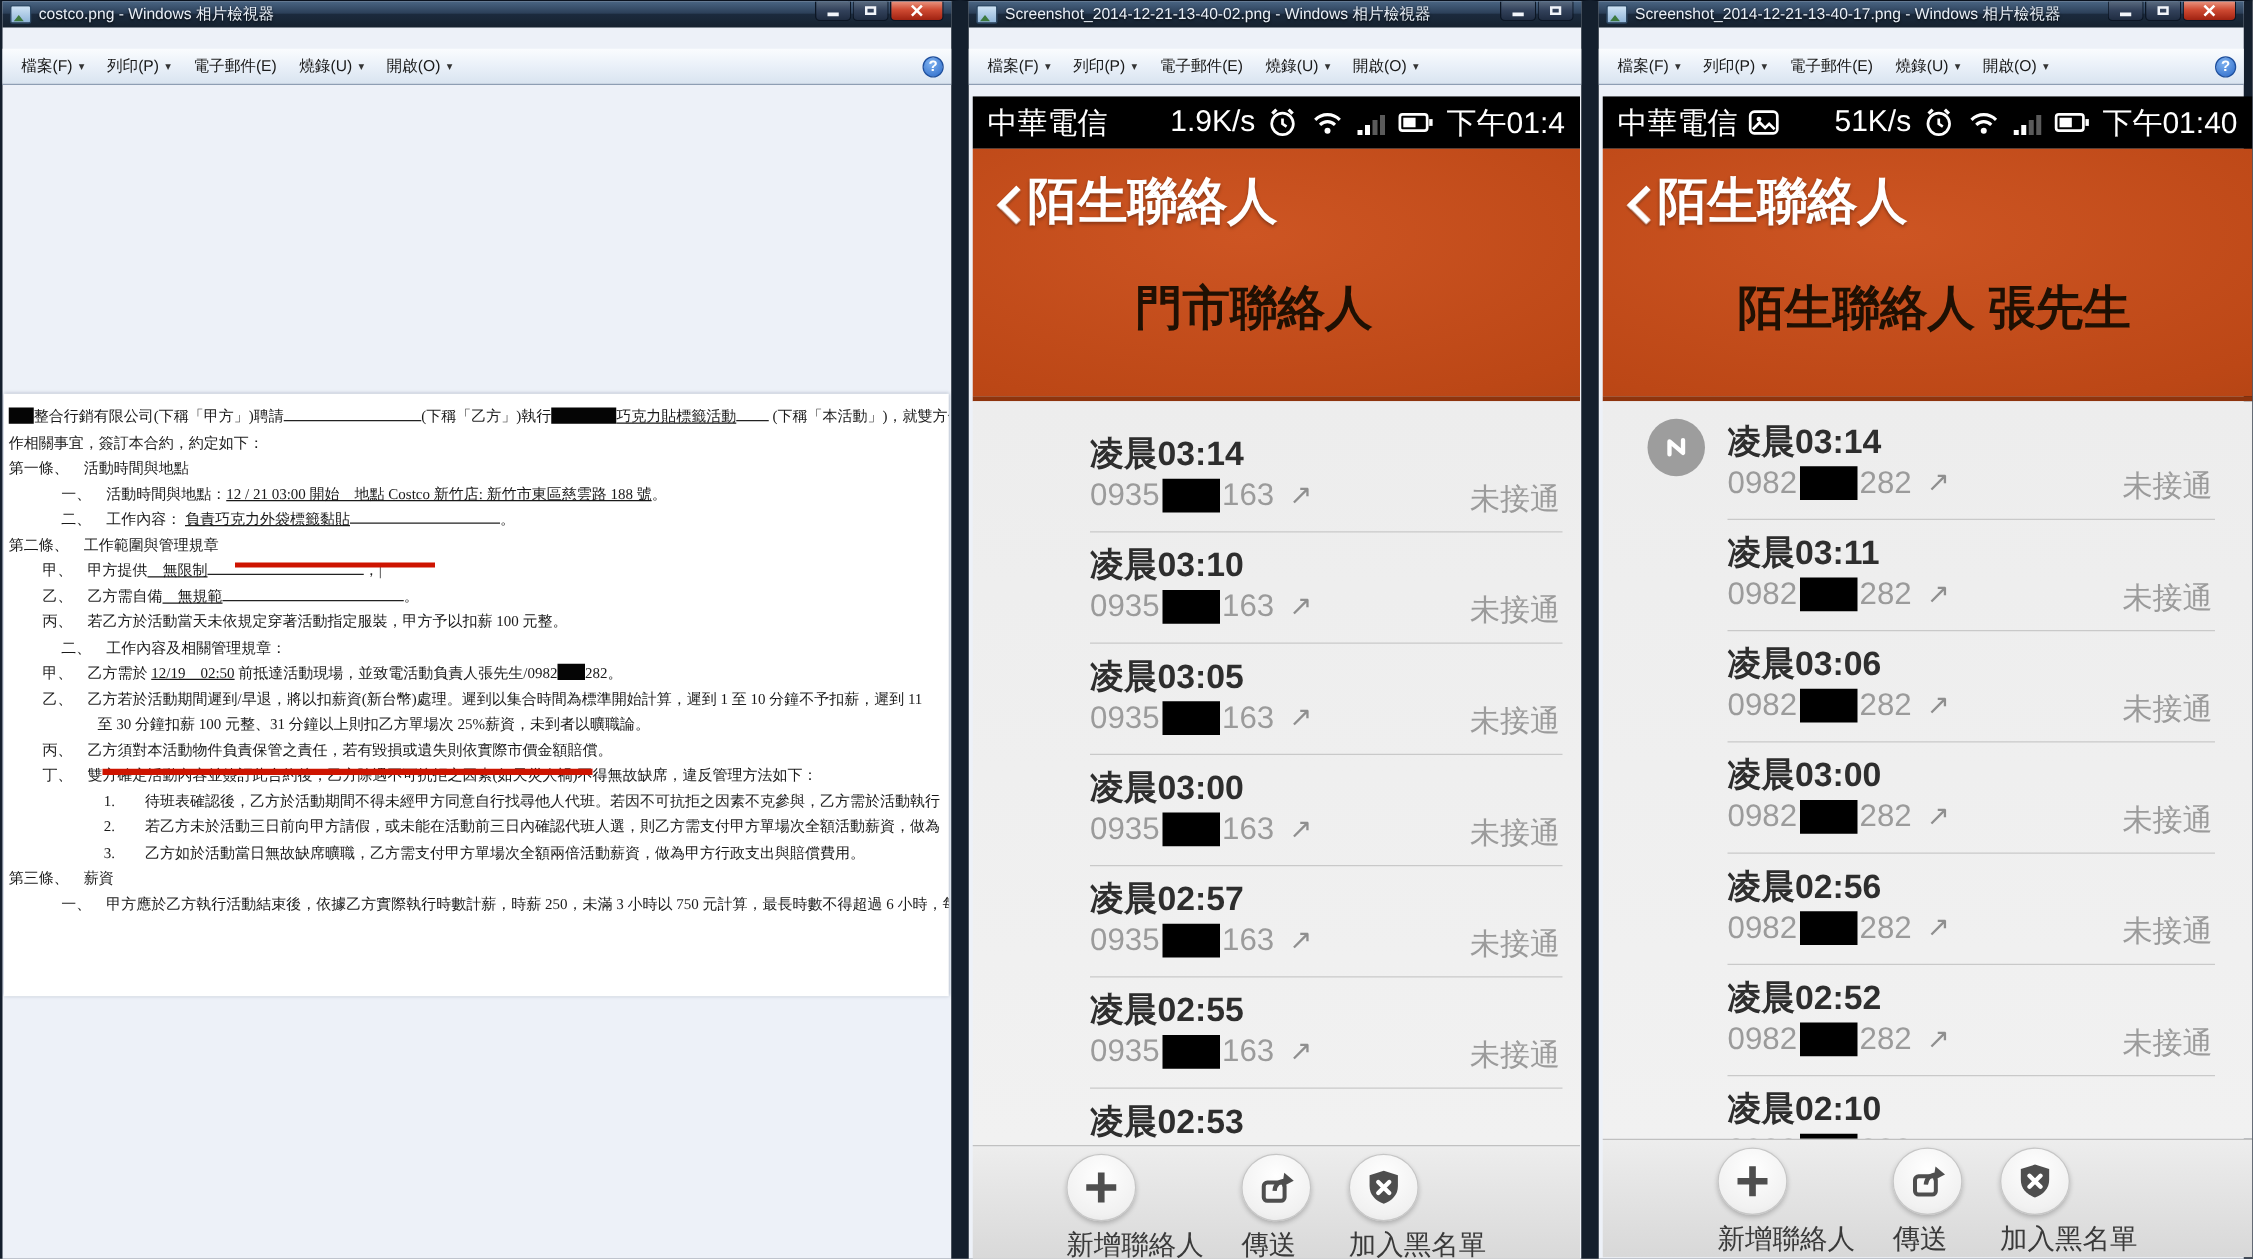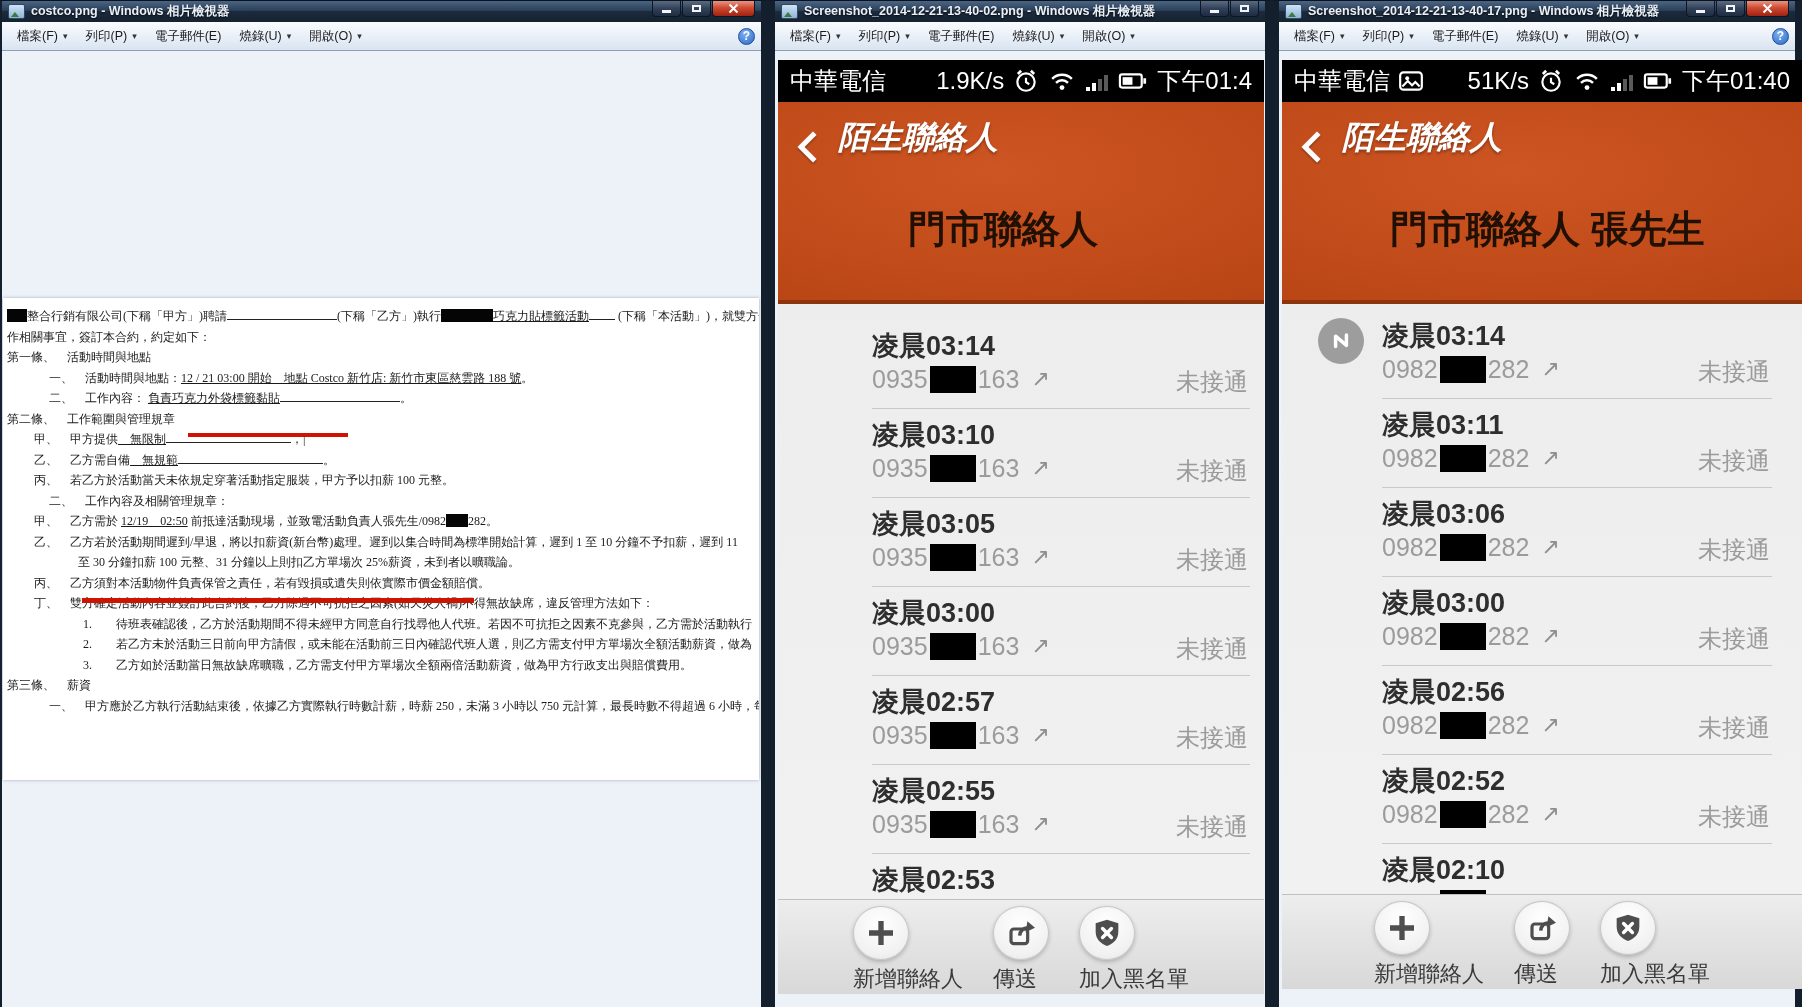--- a/index.html
+++ b/index.html
@@ -8,35 +8,35 @@
 
   
   .window{position:absolute;top:0;height:1040px;box-sizing:border-box;background:#EDF1F8;
     border-left:7px solid #141F2D;border-right:7px solid #141F2D;border-top:1px solid #0A121E;}
   .window.w-left{left:0;width:768px;border-left-width:2px;}
   .window.w-mid{left:768px;width:504px;}
   .window.w-right{left:1272px;width:530px;}
 
   .titlebar{position:relative;height:21px;display:flex;align-items:center;gap:6px;padding:0 6px;
     background:linear-gradient(180deg,#4A6583 0%,#2C4059 45%,#1B2A3D 50%,#16222F 100%);
-    color:#EAF0F8;font-size:12.5px;text-shadow:0 1px 2px rgba(0,0,0,.8);white-space:nowrap;overflow:hidden;font-weight:bold;}
+    color:#EAF0F8;font-size:12.5px;text-shadow:0 1px 2px rgba(0,0,0,.8);white-space:nowrap;overflow:hidden;}
   .app-icon{width:15px;height:13px;border-radius:2px;background:linear-gradient(#CFE3F4,#8FB4D8);
     border:1px solid #2E4A66;flex:0 0 auto;position:relative;}
   .app-icon:after{content:"";position:absolute;left:2px;bottom:1px;width:0;height:0;
     border-left:4px solid transparent;border-right:4px solid transparent;border-bottom:5px solid #3E7A3E;}
   .win-buttons{position:absolute;top:0;right:6px;display:flex;}
   .wbtn{width:29px;height:16px;margin-left:1px;border:1px solid #0C1624;border-top:none;
     border-radius:0 0 4px 4px;background:linear-gradient(#5A6B80,#32415A 50%,#1F2C41);
     display:flex;align-items:center;justify-content:center;box-sizing:border-box;}
   .wbtn.close{width:43px;background:linear-gradient(#EA9580,#CF4B33 45%,#A02211);}
   .glyph-min{width:9px;height:3px;background:#F2F5FA;margin-top:6px;}
   .glyph-max{width:9px;height:7px;border:2px solid #F2F5FA;box-sizing:border-box;}
 
   .menubar{height:28px;display:flex;align-items:center;padding:0 6px;font-size:12.5px;color:#1A1A1A;
-    background:linear-gradient(#FAFCFE,#E8EFF8 55%,#D9E4F0);border-bottom:1px solid #8E9EB3;}
+    background:linear-gradient(#FAFCFE,#E8EFF8 55%,#D9E4F0);border-bottom:1px solid #8E9EB3;margin-top:17px;}
   .menu-item{padding:4px 9px;display:flex;align-items:center;gap:5px;cursor:default;}
   .caret{font-size:9px;color:#333;}
   .help-btn{margin-left:auto;width:17px;height:17px;border-radius:50%;border:1px solid #1D4E9C;
     background:radial-gradient(circle at 40% 30%,#7FB2F0,#2A69C8);color:#fff;font-size:12px;
     font-weight:bold;display:flex;align-items:center;justify-content:center;box-sizing:border-box;}
 
   
   .viewer{position:relative;width:100%;height:958px;}
   .document{position:absolute;top:247px;left:1px;width:756px;height:482px;background:#FFFFFF;
     padding-top:8px;overflow:hidden;box-sizing:border-box;box-shadow:0 0 3px rgba(70,90,120,.45);}
@@ -59,22 +59,22 @@
   .status-bar{height:42px;background:#000;color:#FFF;display:flex;align-items:center;
     padding:0 12px;font-size:24px;white-space:nowrap;overflow:hidden;}
   .sb-right{margin-left:auto;display:flex;align-items:center;gap:9px;}
   .sb-icon{display:block;}
 
   .phone-header{position:relative;height:198px;border-bottom:4px solid #8E340D;box-sizing:content-box;
     background:radial-gradient(140% 130% at 45% 35%,#CD5523 0%,#BC4716 55%,#A03C10 100%);}
   .back-chevron{position:absolute;left:24px;top:34px;width:17px;height:17px;
     border-left:5px solid #fff;border-bottom:5px solid #fff;transform:rotate(45deg);
     filter:drop-shadow(1px 1px 1px rgba(0,0,0,.35));}
-  .header-title{position:absolute;left:60px;top:14px;font-size:32px;font-weight:bold;color:#fff;
-    text-shadow:0 2px 3px rgba(0,0,0,.35);white-space:nowrap;font-style:italic;}
+  .header-title{position:absolute;left:44px;top:14px;font-size:40px;font-weight:bold;color:#fff;
+    text-shadow:0 2px 3px rgba(0,0,0,.35);white-space:nowrap;}
   .header-subtitle{position:absolute;top:102px;font-size:38px;font-weight:bold;color:#1F1003;white-space:nowrap;}
   .sub-m{left:130px}.sub-r{left:108px}
 
   .call-list{position:relative;overflow:hidden;background:linear-gradient(#EDEDED,#F1F1F1);box-sizing:border-box;}
   .w-mid .call-list{height:595px;padding:16px 14px 0 94px;}
   .w-right .call-list{height:590px;padding:6px 30px 0 100px;}
   .call-row{position:relative;height:89px;box-sizing:border-box;padding-top:11px;border-bottom:1px solid #C9C9C9;}
   .call-row:last-child{border-bottom:none;}
   .call-time{font-size:27px;font-weight:bold;color:#2E2E2E;line-height:31px;}
   .call-number{font-size:25px;color:#9B9B9B;line-height:30px;margin-top:2px;display:flex;align-items:center;}
@@ -407,21 +407,21 @@
               <rect x="1" y="5" width="20" height="12" rx="2" fill="none" stroke="#fff" stroke-width="2"></rect>
               <rect x="3.5" y="7.5" width="9" height="7" fill="#fff"></rect>
               <rect x="22.5" y="8.5" width="2.5" height="5" fill="#fff"></rect>
             </svg>
           <span>下午01:40</span>
         </span>
       </div>
       <div class="phone-header">
         <span class="back-chevron"></span>
         <span class="header-title">陌生聯絡人</span>
-        <span class="header-subtitle sub-r">門市聯絡人 張先生</span>
+        <span class="header-subtitle sub-r">陌生聯絡人 張先生</span>
       </div>
       <div class="call-list">
           <div class="call-row">
             <div class="avatar">
               <svg width="26" height="26" viewBox="0 0 24 24">
                 <polyline points="7,17 7,7.5 17,16 17,6.5" fill="none" stroke="#fff" stroke-width="3.2" stroke-linejoin="round" stroke-linecap="round"></polyline>
               </svg>
             </div>
             <div class="call-time">凌晨03:14</div>
             <div class="call-number">

